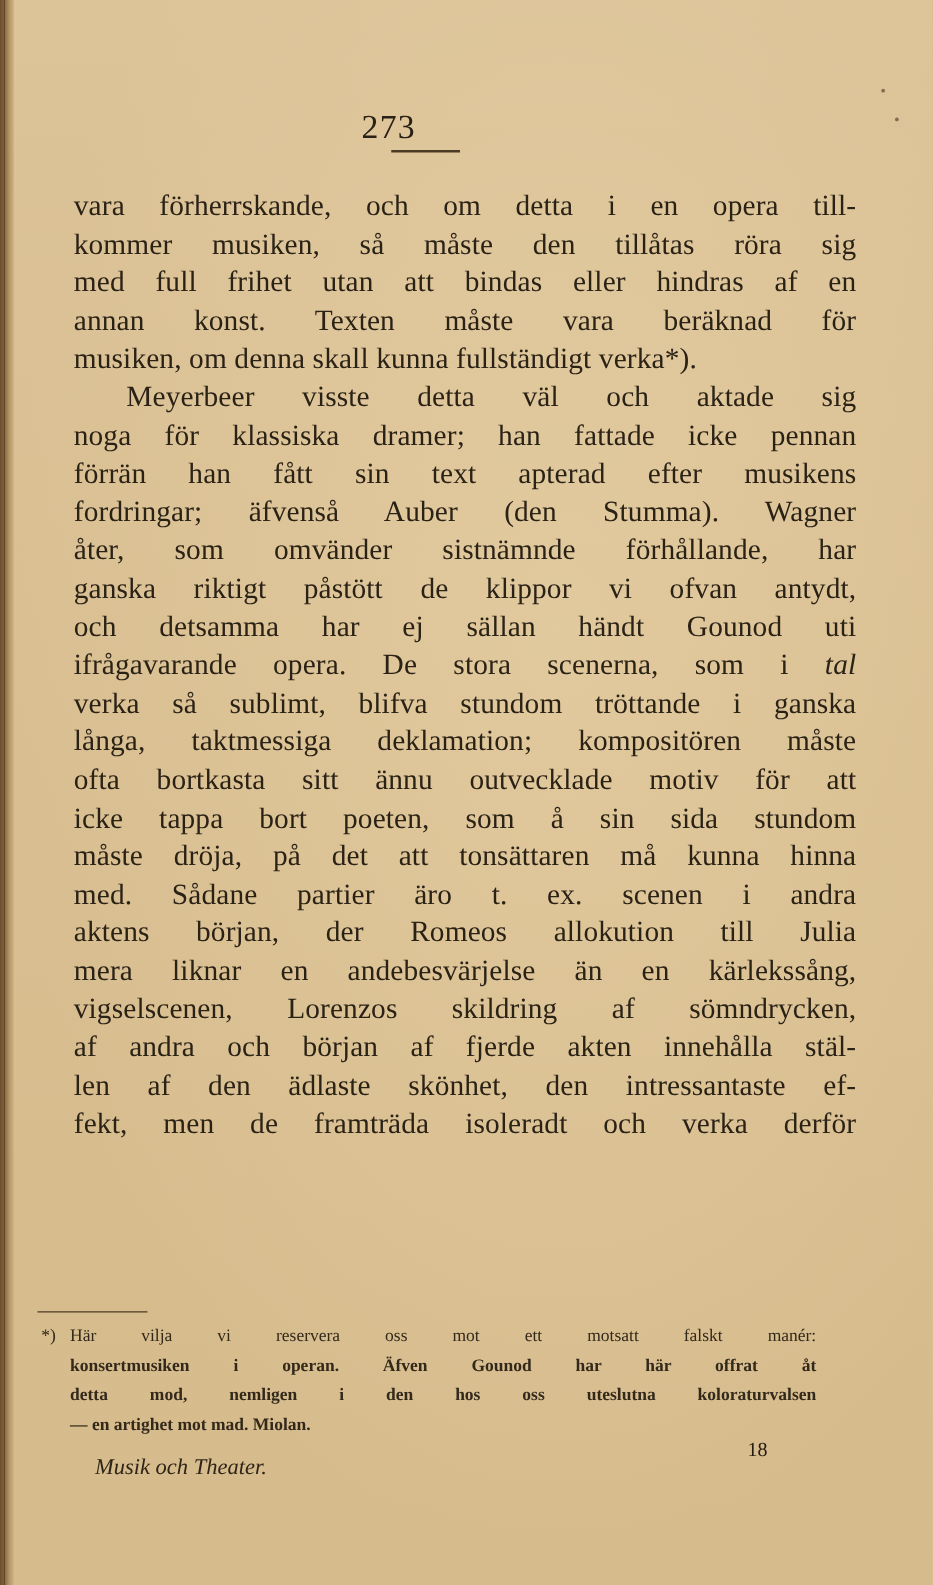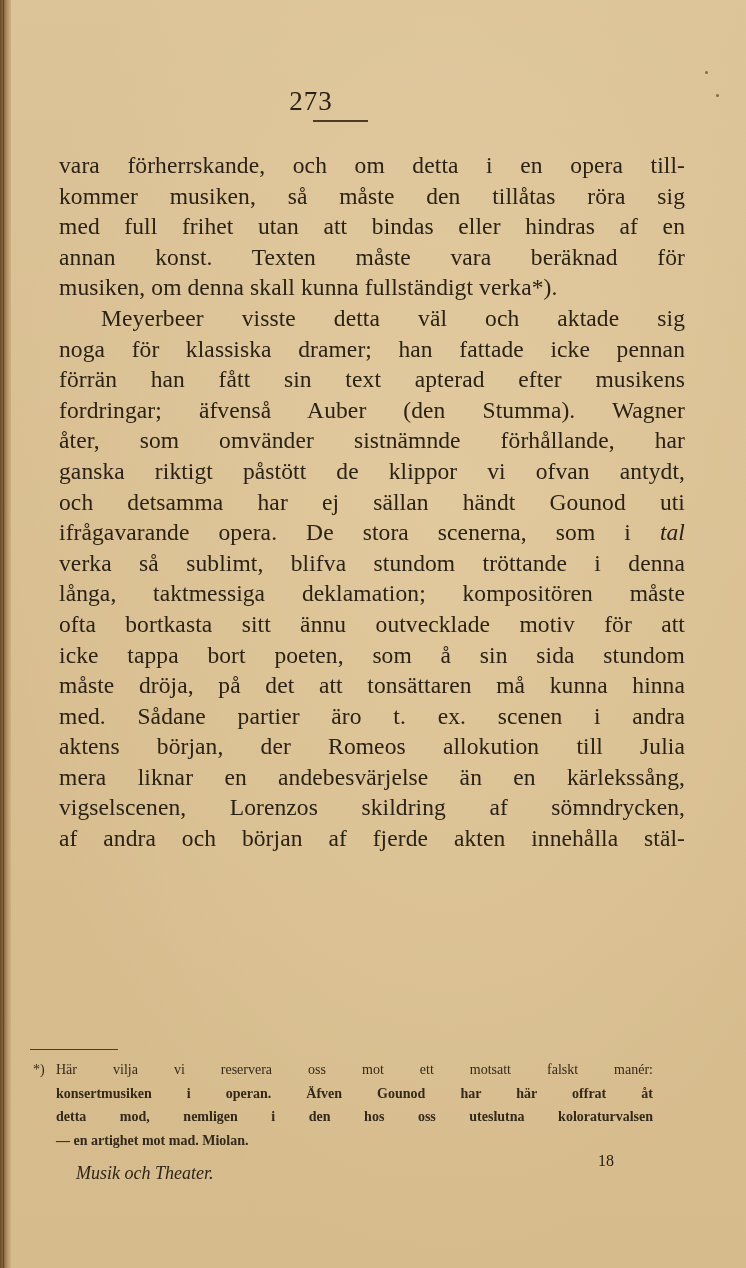--- a/index.html
+++ b/index.html
@@ -162,30 +162,32 @@
     <span class="line">annan konst.  Texten måste vara beräknad för</span>
     <span class="line last">musiken, om denna skall kunna fullständigt verka*).</span>
     <span class="line indent">Meyerbeer visste detta väl och aktade sig</span>
     <span class="line">noga för klassiska dramer; han fattade icke pennan</span>
     <span class="line">förrän han fått sin text apterad efter musikens</span>
     <span class="line">fordringar; äfvenså Auber (den Stumma).  Wagner</span>
     <span class="line">åter, som omvänder sistnämnde förhållande, har</span>
     <span class="line">ganska riktigt påstött de klippor vi ofvan antydt,</span>
     <span class="line">och detsamma har ej sällan händt Gounod uti</span>
     <span class="line"><span>ifrågavarande opera.  De stora scenerna, som i </span><i>tal</i></span>
-    <span class="line">verka så sublimt, blifva stundom tröttande i denna</span>
+    <span class="line">verka så sublimt, blifva stundom tröttande i ganska</span>
     <span class="line">långa, taktmessiga deklamation; kompositören måste</span>
     <span class="line">ofta bortkasta sitt ännu outvecklade motiv för att</span>
     <span class="line">icke tappa bort poeten, som å sin sida stundom</span>
     <span class="line">måste dröja, på det att tonsättaren må kunna hinna</span>
     <span class="line">med.  Sådane partier äro t. ex. scenen i andra</span>
     <span class="line">aktens början, der Romeos allokution till Julia</span>
     <span class="line">mera liknar en andebesvärjelse än en kärlekssång,</span>
     <span class="line">vigselscenen, Lorenzos skildring af sömndrycken,</span>
     <span class="line">af andra och början af fjerde akten innehålla stäl-</span>
+    <span class="line">len af den ädlaste skönhet, den intressantaste ef-</span>
+    <span class="line">fekt, men de framträda isoleradt och verka derför</span>
   </div>
 
   <div class="fn-rule"></div>
 
   <div class="footnote">
     <span class="fn-line first"><span class="fn-marker">*)</span><span>Här vilja vi reservera oss mot ett motsatt falskt manér:</span></span>
     <span class="fn-line cont">konsertmusiken i operan.  Äfven Gounod har här offrat åt</span>
     <span class="fn-line cont">detta mod, nemligen i den hos oss uteslutna koloraturvalsen</span>
     <span class="fn-line cont last">— en artighet mot mad. Miolan.</span>
   </div>

